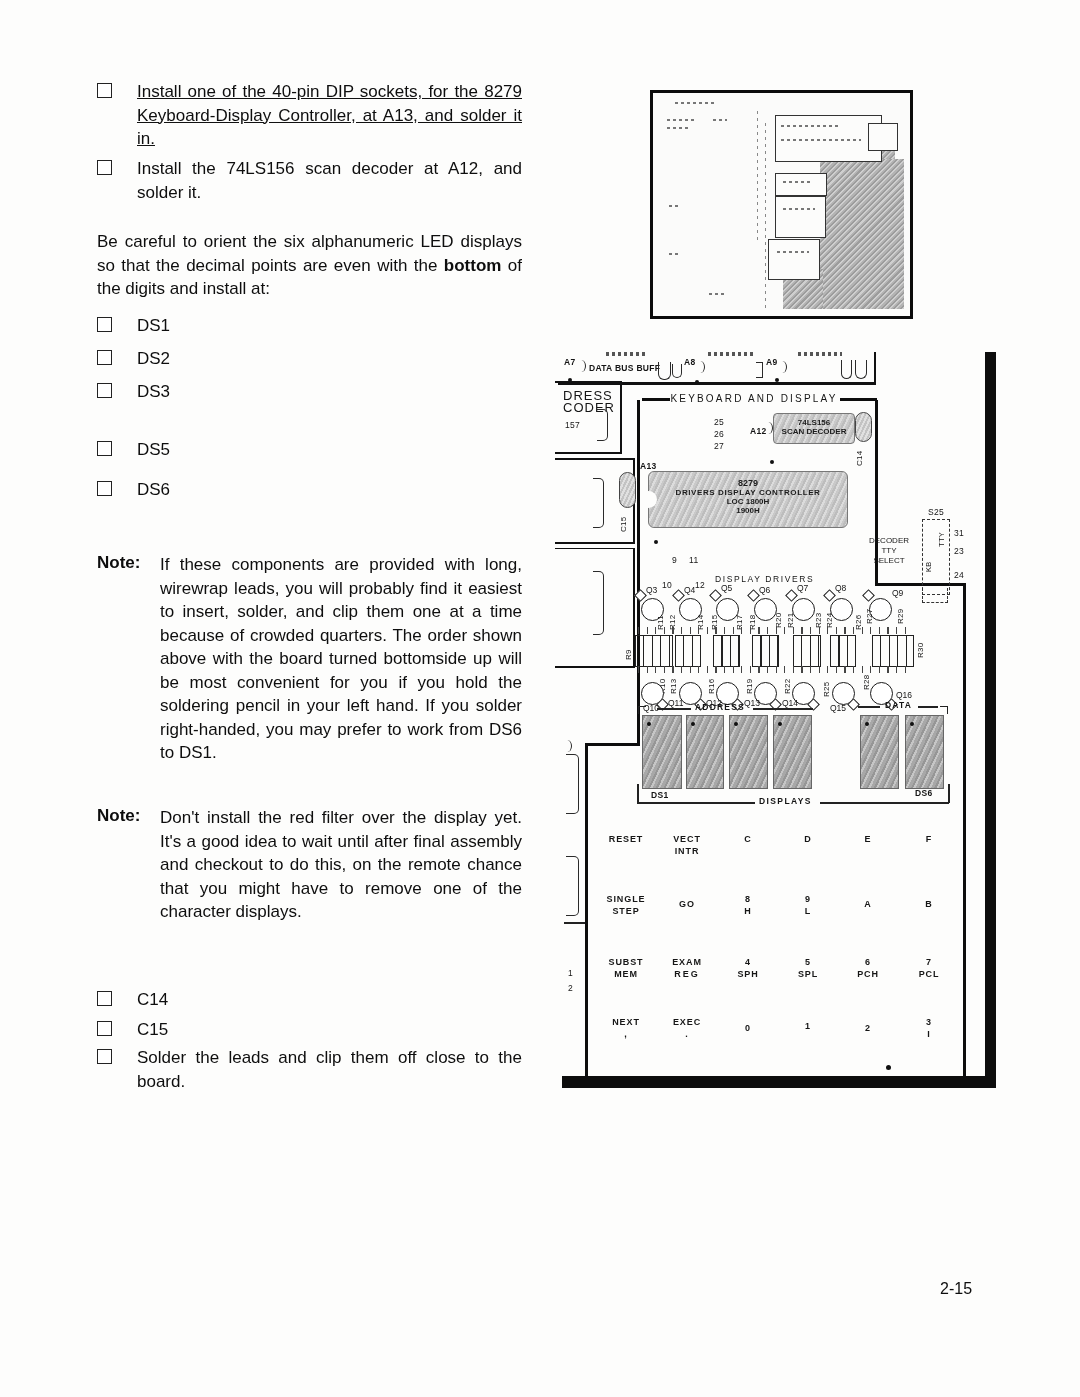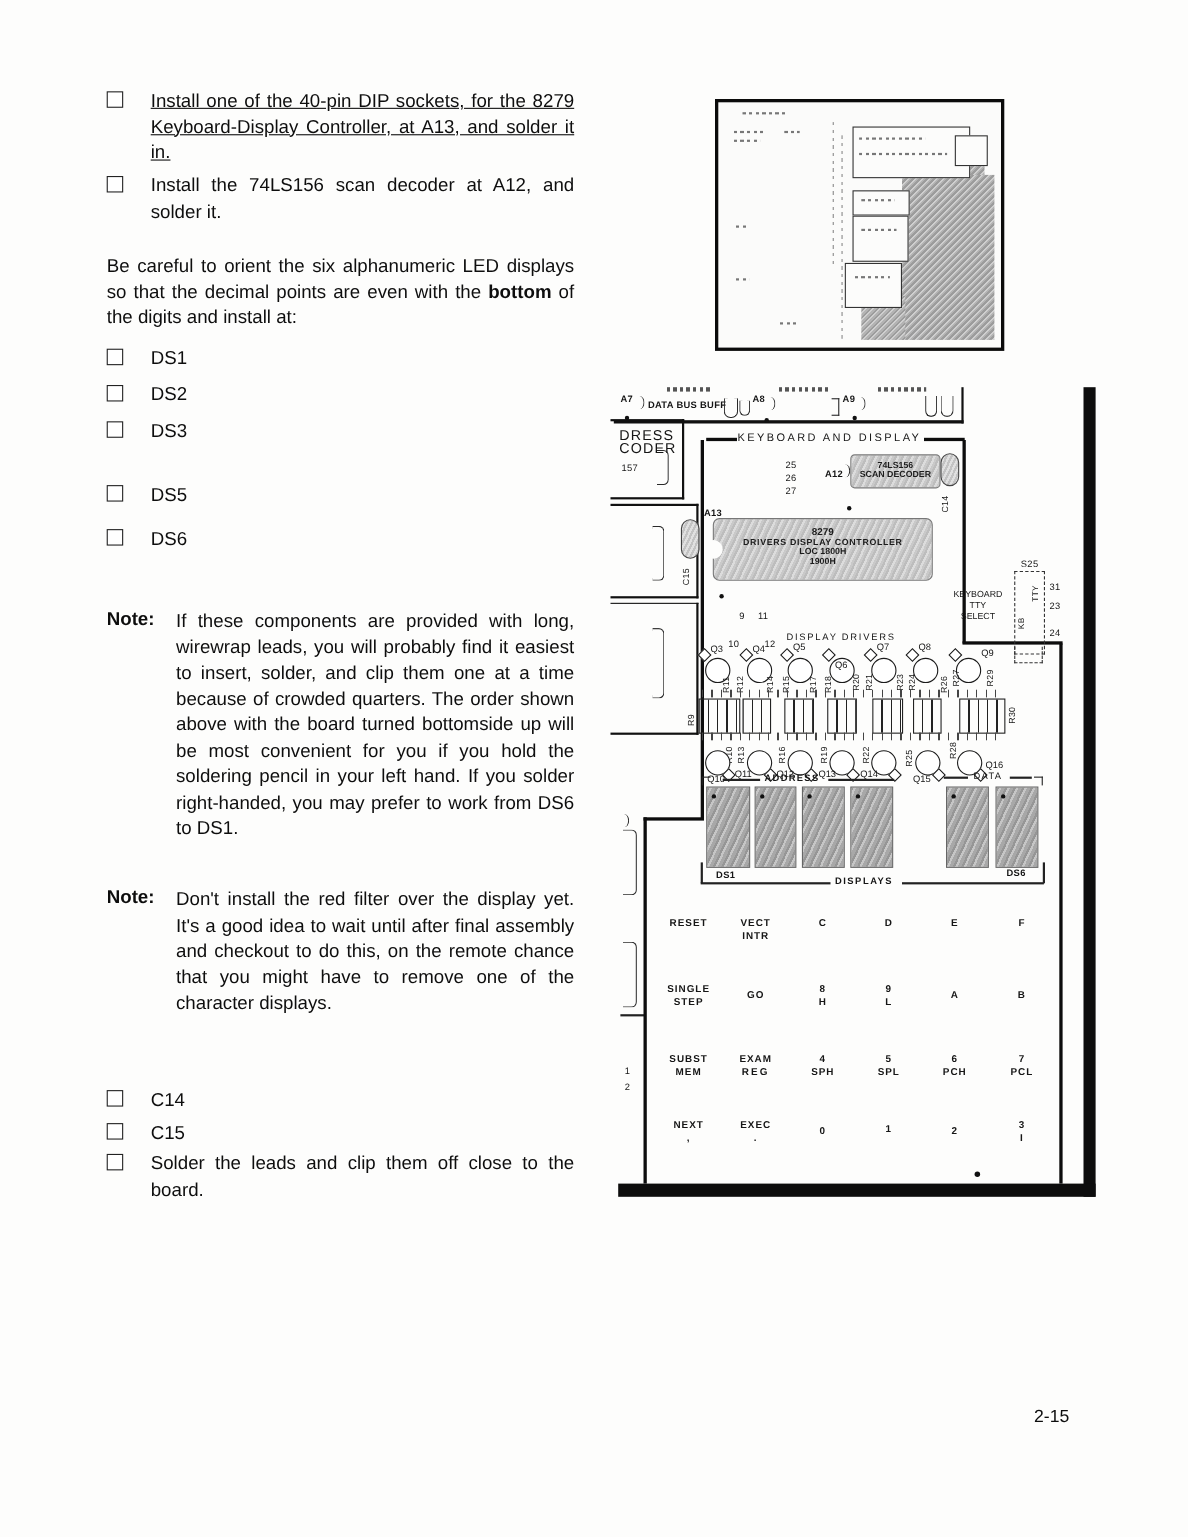--- a/index.html
+++ b/index.html
@@ -230,21 +230,21 @@
     <div class="dot" style="left:96px;top:190px;"></div>
 
     <span class="lbl" style="left:370px;top:157px;">S25</span>
     <div class="dashbox" style="left:364px;top:169px;width:26px;height:74px;"></div>
     <span class="vtext" style="left:379px;top:177px;height:20px;font-size:7.5px;">TTY</span>
     <span class="vtext" style="left:366px;top:206px;height:16px;font-size:7.5px;">KB</span>
     <span class="lbl" style="left:396px;top:178px;">31</span>
     <span class="lbl" style="left:396px;top:196px;">23</span>
     <span class="lbl" style="left:396px;top:220px;">24</span>
     <div class="abs" style="left:300px;top:186px;width:62px;text-align:center;font-size:8px;line-height:10px;">
-      <div>KEYBOARD</div>
+      <div>DECODER</div>
       <div>TTY</div>
       <div>SELECT</div>
     </div>
     <div class="dashbox" style="left:364px;top:238px;width:24px;height:14px;border-top:none;"></div>
 
     <span class="lbl" style="left:114px;top:205px;">9</span>
     <span class="lbl" style="left:131px;top:205px;">11</span>
     <span class="lbl" style="left:104px;top:230px;">10</span>
     <span class="lbl" style="left:137px;top:230px;">12</span>
     <span class="lbl" style="left:157px;top:224px;letter-spacing:1.6px;">DISPLAY DRIVERS</span>
@@ -259,21 +259,21 @@
     <div class="diamond" style="left:78px;top:241px;"></div>
     <div class="diamond" style="left:116px;top:241px;"></div>
     <div class="diamond" style="left:153px;top:241px;"></div>
     <div class="diamond" style="left:191px;top:241px;"></div>
     <div class="diamond" style="left:229px;top:241px;"></div>
     <div class="diamond" style="left:267px;top:241px;"></div>
     <div class="diamond" style="left:306px;top:241px;"></div>
     <span class="qlabel" style="left:88px;top:235px;">Q3</span>
     <span class="qlabel" style="left:126px;top:235px;">Q4</span>
     <span class="qlabel" style="left:163px;top:233px;">Q5</span>
-    <span class="qlabel" style="left:201px;top:249px;">Q6</span>
+    <span class="qlabel" style="left:201px;top:235px;">Q6</span>
     <span class="qlabel" style="left:239px;top:233px;">Q7</span>
     <span class="qlabel" style="left:277px;top:233px;">Q8</span>
     <span class="qlabel" style="left:334px;top:238px;">Q9</span>
 
     <span class="vtext" style="left:98px;top:258px;height:22px;">R11</span>
     <span class="vtext" style="left:110px;top:258px;height:22px;">R12</span>
     <span class="vtext" style="left:138px;top:258px;height:22px;">R14</span>
     <span class="vtext" style="left:152px;top:258px;height:22px;">R15</span>
     <span class="vtext" style="left:177px;top:258px;height:22px;">R17</span>
     <span class="vtext" style="left:190px;top:258px;height:22px;">R18</span>
@@ -325,21 +325,21 @@
     <span class="qlabel" style="left:186px;top:348px;">Q13</span>
     <span class="qlabel" style="left:224px;top:348px;">Q14</span>
     <span class="qlabel" style="left:272px;top:353px;">Q15</span>
     <span class="qlabel" style="left:338px;top:340px;">Q16</span>
 
     <div class="corner-l" style="left:80px;top:356px;"></div>
     <div class="hline" style="left:99px;top:358px;width:34px;"></div>
     <span class="lbl" style="left:137px;top:352px;letter-spacing:1.2px;font-weight:bold;">ADDRESS</span>
     <div class="hline" style="left:195px;top:358px;width:60px;"></div>
     <div class="hline" style="left:300px;top:356px;width:22px;"></div>
-    <span class="lbl" style="left:327px;top:350px;letter-spacing:1.2px;font-weight:normal;text-align:center;">DATA</span>
+    <span class="lbl" style="left:327px;top:350px;letter-spacing:1.2px;font-weight:bold;text-align:center;">DATA</span>
     <div class="hline" style="left:360px;top:356px;width:20px;"></div>
     <div class="corner-r" style="left:382px;top:356px;"></div>
 
     <div class="display" style="left:84px;width:38px;">
         <div class="ddot" style="left:4px;top:6px;"></div>
       </div>
     <div class="display" style="left:128px;width:36px;">
         <div class="ddot" style="left:4px;top:6px;"></div>
       </div>
     <div class="display" style="left:171px;width:37px;">

